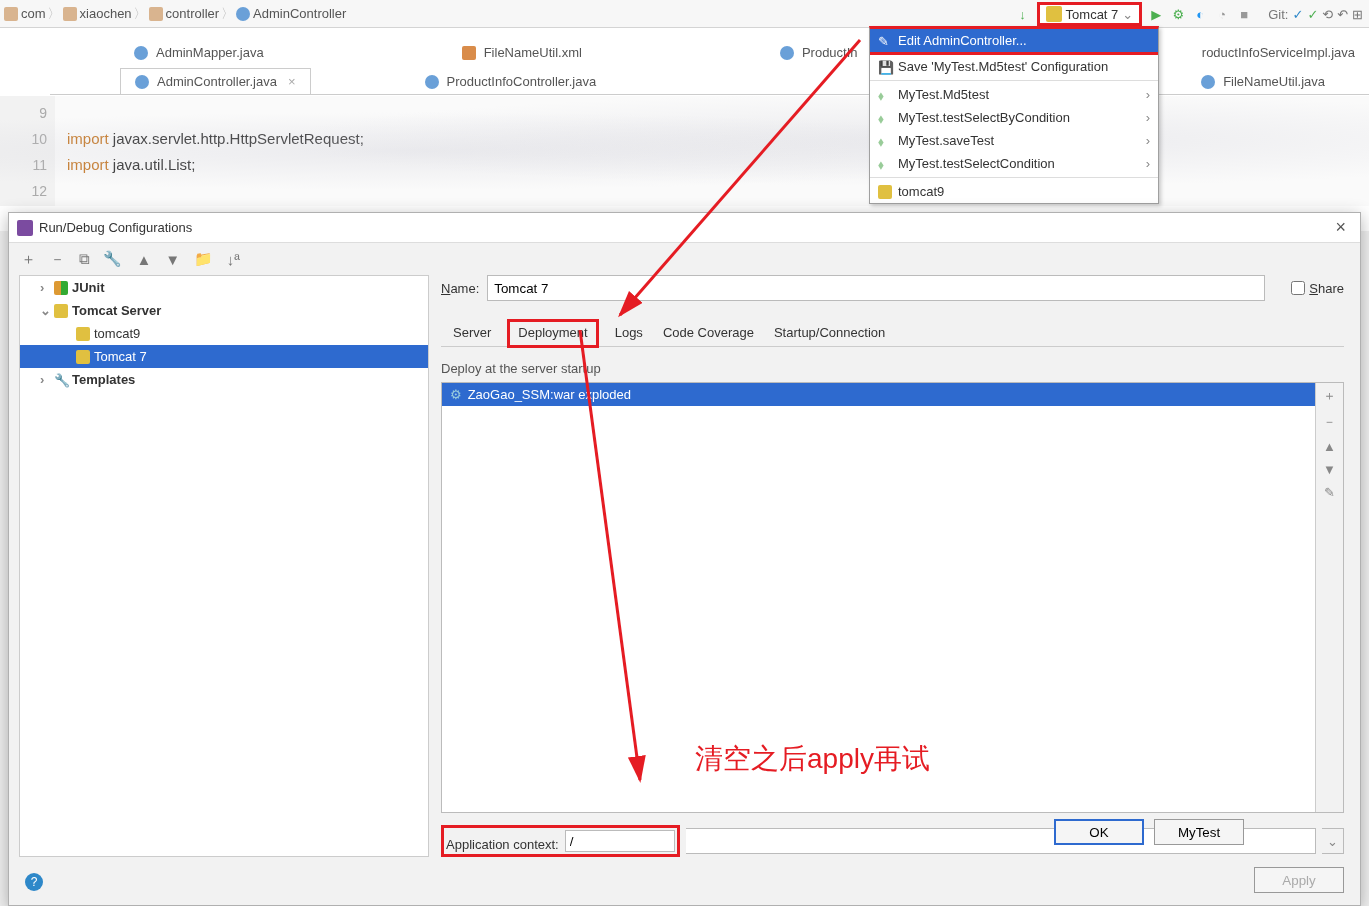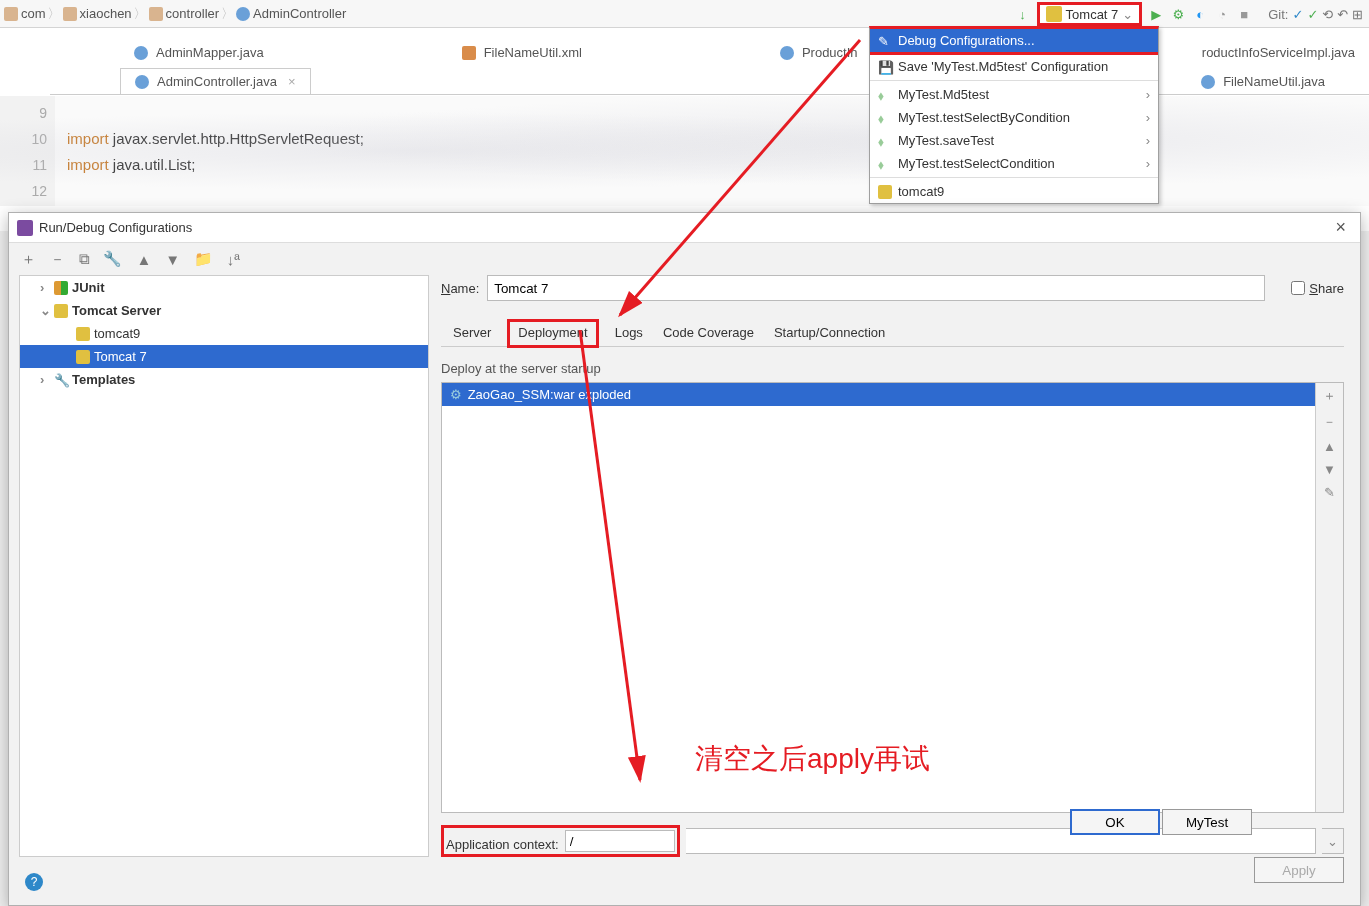--- a/index.html
+++ b/index.html
@@ -84,21 +84,21 @@
 .deploy-sidebar { width: 28px; background: #f2f2f2; border-left: 1px solid #ccc; display: flex; flex-direction: column; align-items: center; padding: 4px 0; gap: 8px; color: #888; }
 
 .appctx-row { display: flex; align-items: center; gap: 6px; margin-top: 12px; }
 .appctx-row label { }
 .appctx-input { flex: 1; height: 26px; padding: 2px 6px; border: 1px solid #bbb; background: #fff; }
 .appctx-hl { border: 3px solid #e51c23; padding: 2px; display: flex; align-items: flex-end; }
 .appctx-hl label { margin-right: 6px; }
 .appctx-hl input { width: 110px; height: 22px; border: 1px solid #bbb; padding: 0 4px; }
 .appctx-dd { width: 22px; display: flex; align-items: center; justify-content: center; color: #888; border: 1px solid #bbb; border-left: none; height: 26px; }
 
-.dlg-buttons { position: absolute; bottom: 22px; right: 16px; display: flex; gap: 2px; }
+.dlg-buttons { position: absolute; bottom: 12px; right: 16px; display: flex; gap: 10px; }
 .dlg-btn { width: 90px; height: 26px; border: 1px solid #999; background: #f5f5f5; }
 .dlg-btn.primary { border: 2px solid #2e6acf; }
 .dlg-btn.disabled { color: #aaa; margin-top: 48px; }
 .help-ic { position: absolute; bottom: 14px; left: 16px; width: 18px; height: 18px; border-radius: 50%; background: #2e88c9; color: #fff; display: flex; align-items: center; justify-content: center; font-size: 12px; }
 
 
 .anno-text { position: absolute; color: #e51c23; font-size: 28px; z-index: 50; font-family: "Microsoft YaHei", sans-serif; }
 .arrow-svg { position: absolute; z-index: 45; pointer-events: none; }
 </style>
 </head>
@@ -145,21 +145,21 @@
       <span style="color:#4caf50">✓</span>
       <span>⟲</span>
       <span>↶</span>
       <span>⊞</span>
     </span>
   </div>
 
   <div class="config-menu">
     <div class="mi edit">
       <span class="mi-ic">✎</span>
-      <span>Debug Configurations...</span>
+      <span>Edit AdminController...</span>
     </div>
     <div class="mi">
       <span class="mi-ic">💾</span>
       <span>Save 'MyTest.Md5test' Configuration</span>
     </div>
     <div class="menu-sep"></div>
     <div class="mi">
         <span class="mi-ic" style="color:#9c9">⬧</span>
         <span>MyTest.Md5test</span>
         <span class="arrow-ic">›</span>
@@ -201,20 +201,24 @@
       </div>
     <div class="etab" style="margin-left:auto">
         <span>roductInfoServiceImpl.java</span>
       </div>
   </div>
   <div class="tabs-row2">
     <div class="etab active" style="margin-left:70px">
         <span class="crumb-icon class-ic"></span>
         <span>AdminController.java</span>
         <span class="close">×</span>
+      </div>
+    <div class="etab" style="margin-left:100px">
+        <span class="crumb-icon class-ic"></span>
+        <span>ProductInfoController.java</span>
       </div>
     <div class="etab" style="margin-left:auto;margin-right:30px">
         <span class="crumb-icon class-ic"></span>
         <span>FileNameUtil.java</span>
       </div>
   </div>
 
   <div class="code-area">
     <div class="code-bg-feather"></div>
     <div class="gutter">

